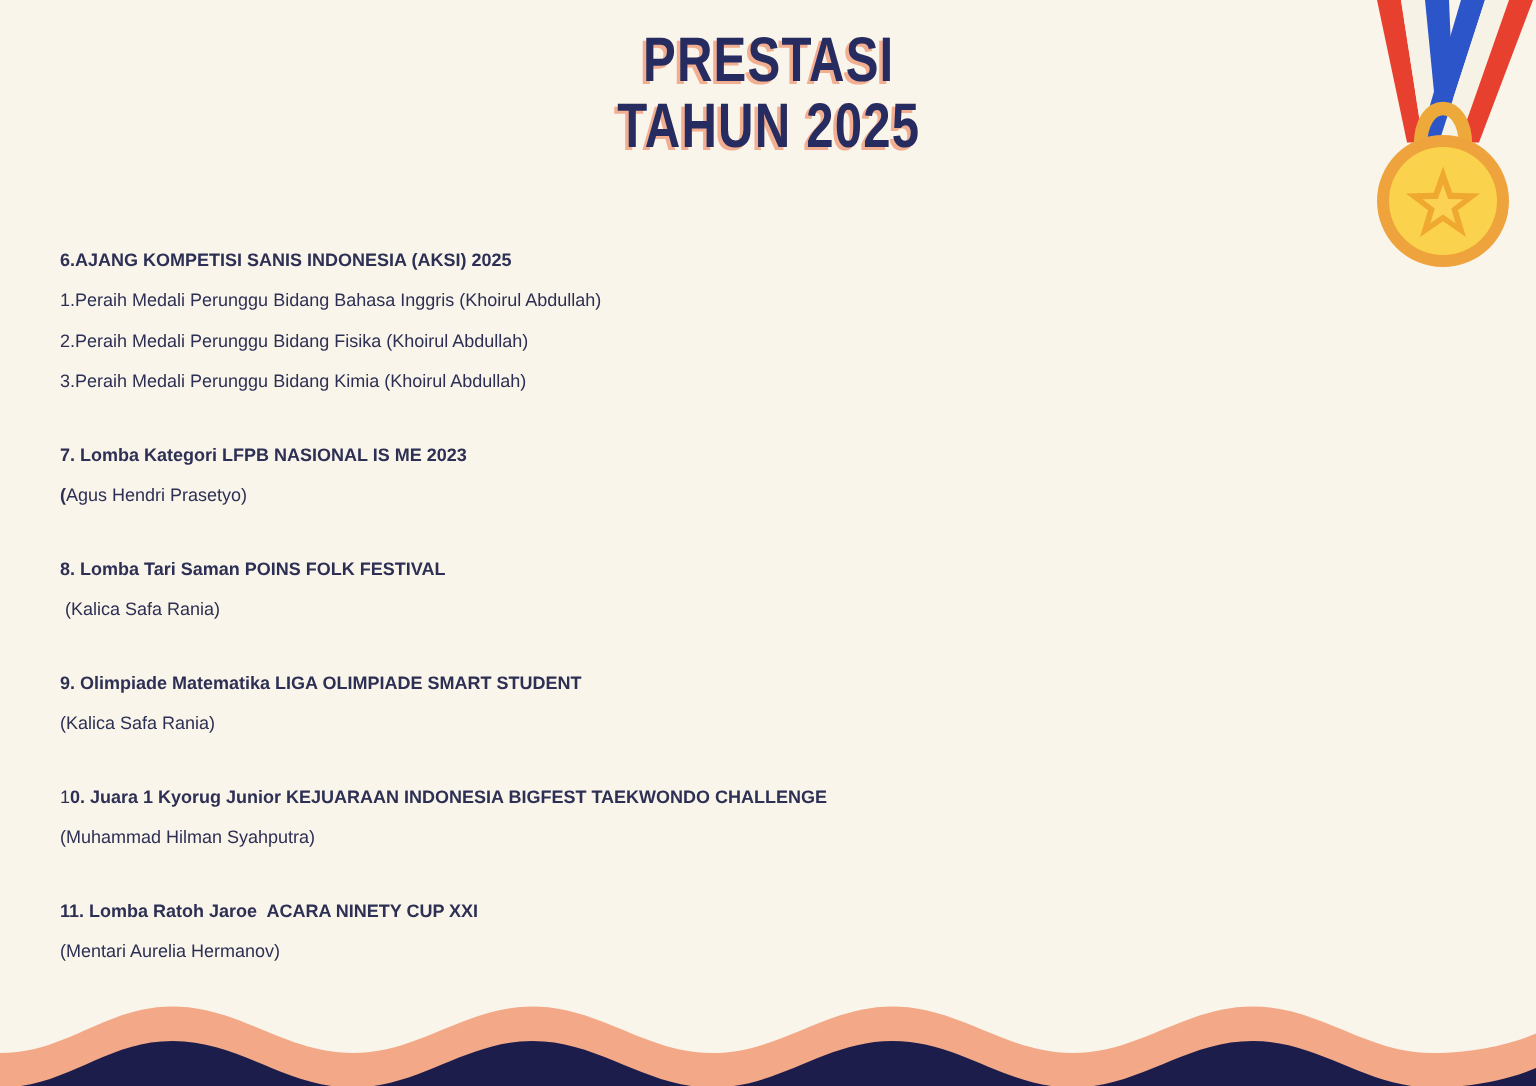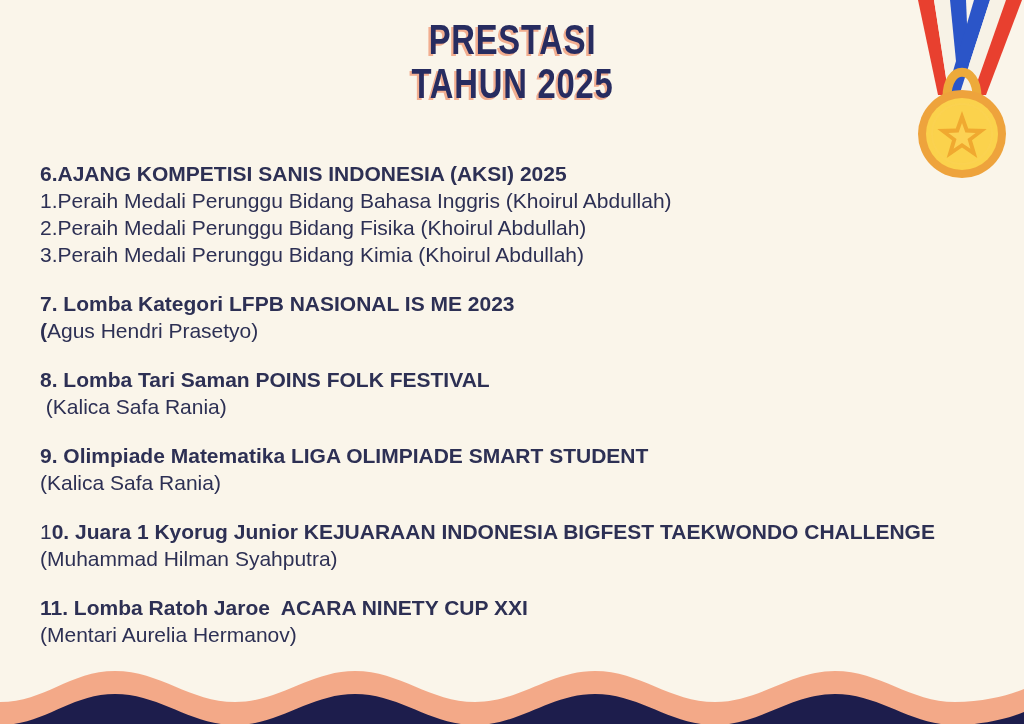--- a/index.html
+++ b/index.html
@@ -17,21 +17,21 @@
     color:var(--title);letter-spacing:1px;
   }
   .title-line>span{
     display:inline-block;transform:scaleX(0.78);transform-origin:center;
     text-shadow:-3px 2px 0 var(--title-shadow);
     white-space:pre;
   }
   
   .content{
     position:absolute;left:40px;top:160px;width:950px;
-    font-size:21px;line-height:27px;white-space:pre-wrap;
+    font-size:12px;line-height:27px;white-space:pre-wrap;
   }
   .section{margin-bottom:22px;}
   .b{font-weight:700;}
   .r{font-weight:400;margin-top:41px;}
   
   .medal-svg{position:absolute;top:0;left:900px;width:124px;height:180px;}
   .rib-red{fill:var(--ribbon-red);}
   .rib-white{fill:var(--ribbon-white);}
   .rib-blue{fill:var(--ribbon-blue);}
   .hook{stroke:var(--gold-hook);stroke-width:9;fill:none;stroke-linecap:round;}

